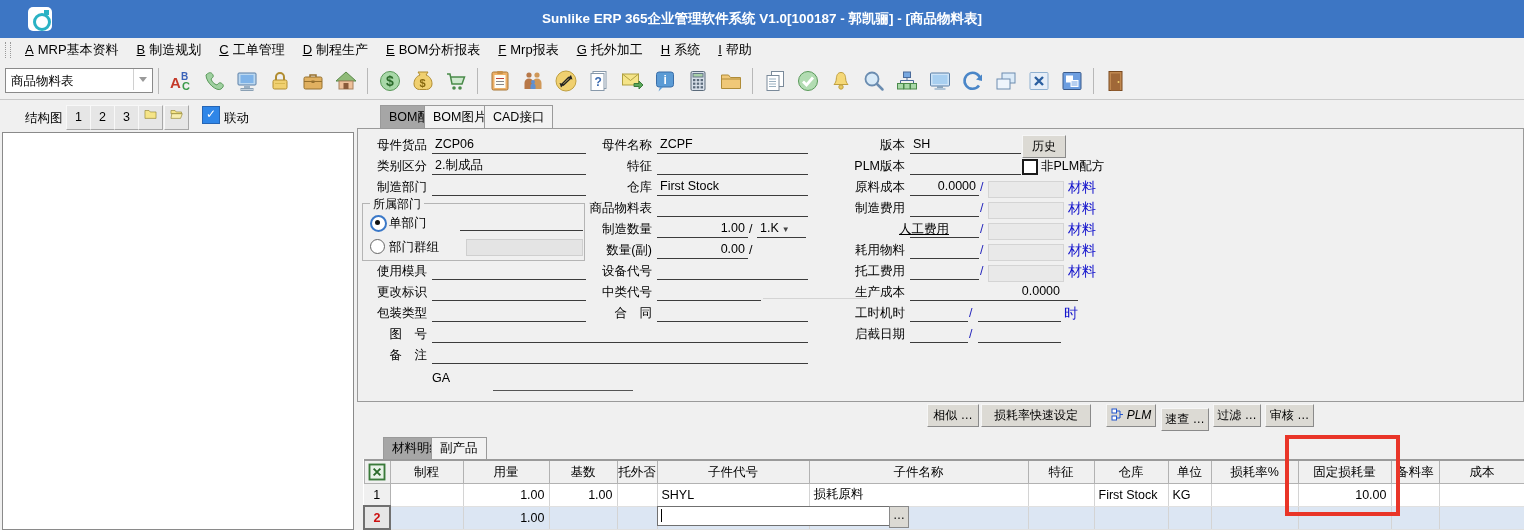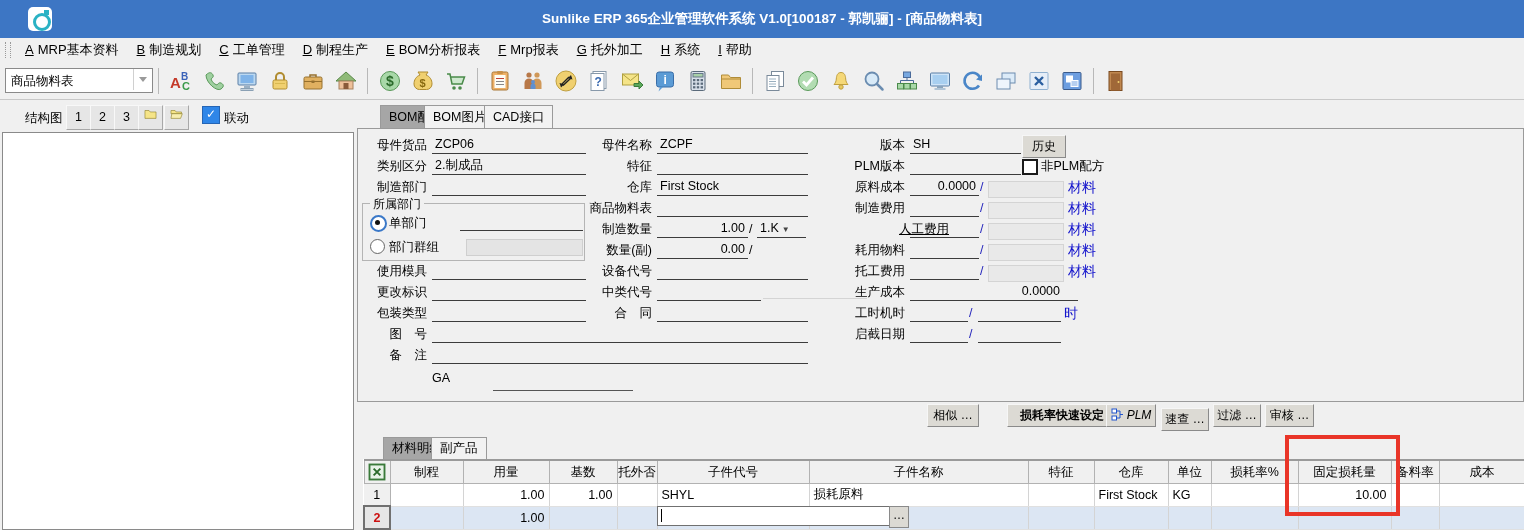--- a/index.html
+++ b/index.html
@@ -460,21 +460,21 @@
   <div class="slash blue" style="left:969px;top:305px;">/</div>
   <div class="fld" style="left:978px;top:304px;width:80px;"></div>
   <div class="blink" style="left:1064px;top:305px;">时</div>
 
   <div class="lbl" style="left:830px;top:326px;width:75px;">启截日期</div>
   <div class="fld" style="left:910px;top:325px;width:55px;"></div>
   <div class="slash blue" style="left:969px;top:326px;">/</div>
   <div class="fld" style="left:978px;top:325px;width:80px;"></div>
 
   <div class="wbtn" style="left:927px;top:404px;width:50px;">相似 …</div>
-  <div class="wbtn" style="left:1007px;top:404px;width:108px;font-weight:bold;">损耗率快速设定</div>
+  <div class="wbtn" style="left:981px;top:404px;width:108px;">损耗率快速设定</div>
   <div class="wbtn" style="left:1106px;top:404px;width:48px;font-style:italic;"><svg width="13" height="13" viewBox="0 0 13 13">
         <rect x="1" y="1" width="4.5" height="4" fill="#fff" stroke="#2255cc"></rect>
         <rect x="1" y="8" width="4.5" height="4" fill="#fff" stroke="#2255cc"></rect>
         <path d="M5.5,3 h3.5 v7 h-3.5 M9,6.5 h3" stroke="#2255cc" fill="none"></path>
       </svg><span>PLM</span></div>
   <div class="wbtn" style="left:1161px;top:408px;width:46px;">速查 …</div>
   <div class="wbtn" style="left:1213px;top:404px;width:46px;">过滤 …</div>
   <div class="wbtn" style="left:1265px;top:404px;width:47px;">审核 …</div>
 
   <div class="tab active" style="left:363px;top:437px;height:21px;line-height:21px;">材料明细</div>

